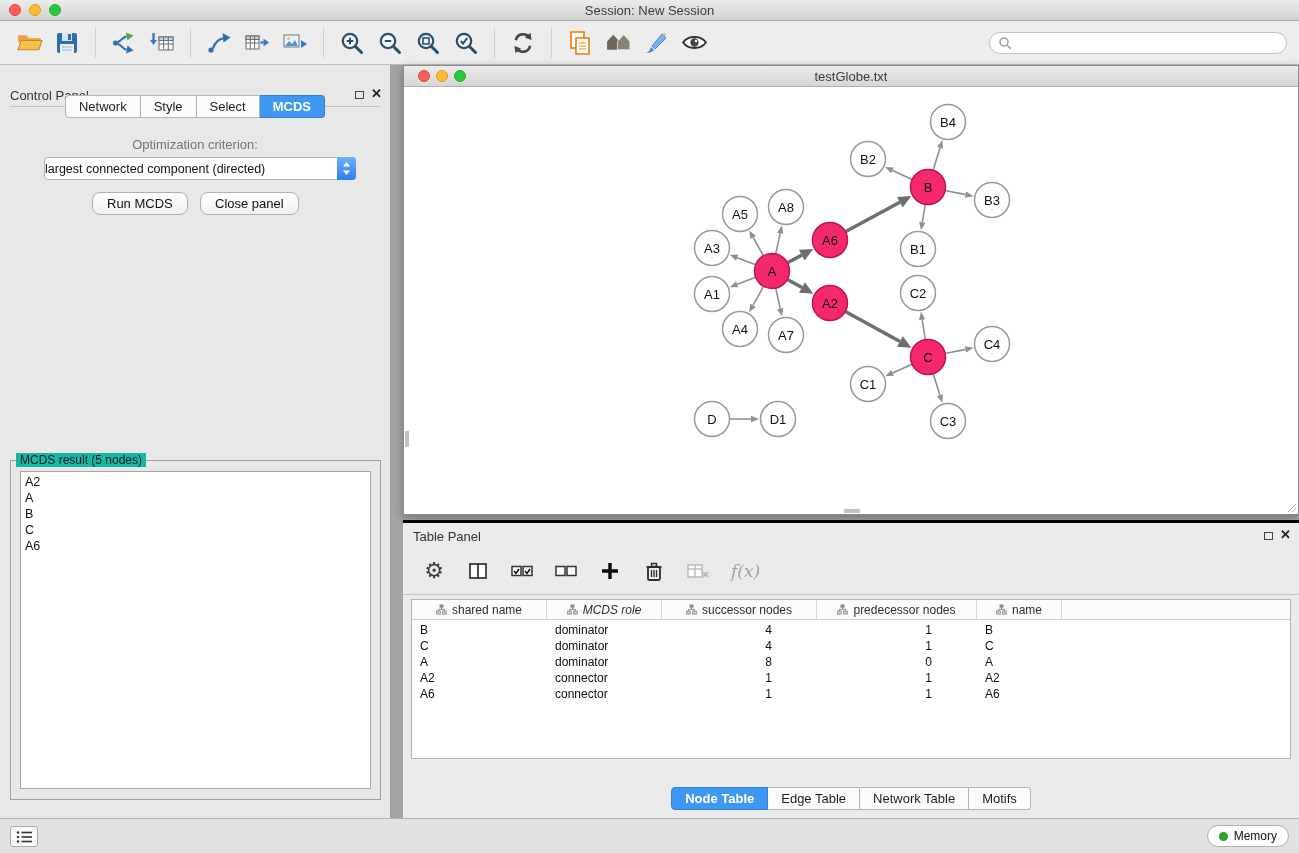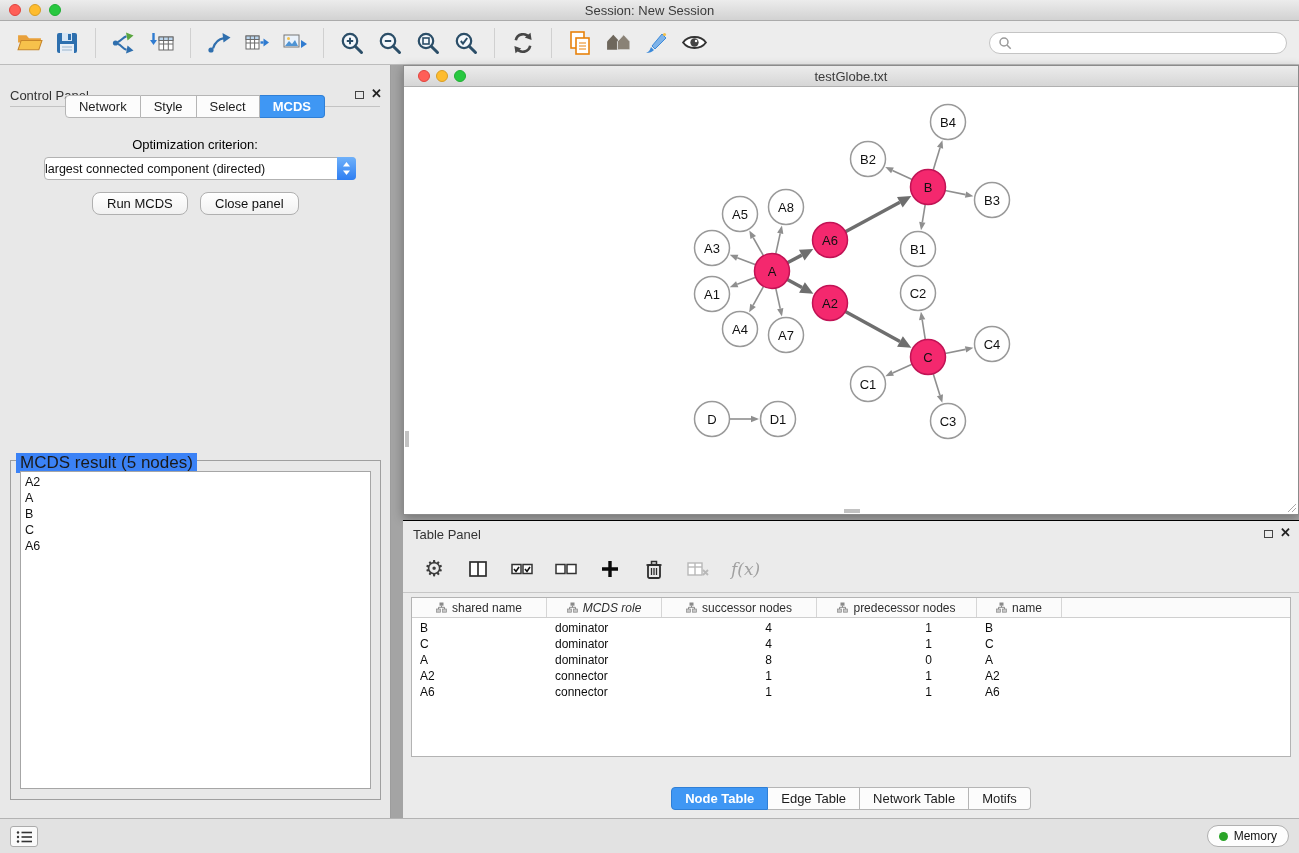--- a/index.html
+++ b/index.html
@@ -29,44 +29,44 @@
   .cp-title{position:absolute;left:10px;top:6px;font-size:13px;color:#333;}
   .float-btn{position:absolute;right:26px;top:9px;width:9px;height:8px;border:1.5px solid #444;display:inline-block;}
   .close-btn{position:absolute;right:8px;top:4px;font-size:13px;font-weight:bold;color:#222;cursor:default;}
   .cp-tabs-row{position:absolute;top:30px;left:0;right:0;height:22px;}
   .cp-tabs-row::before{content:"";position:absolute;left:10px;right:10px;top:11px;border-top:1px solid #c3c3c3;}
   .seg-group{position:relative;display:flex;justify-content:center;z-index:1;}
   .seg-tab{font-size:13px;padding:3px 13px;background:#fcfcfc;border:1px solid #b5b5b5;border-left:none;color:#1c1c1c;white-space:nowrap;}
   .seg-tab:first-child{border-left:1px solid #b5b5b5;border-radius:4px 0 0 4px;}
   .seg-tab:last-child{border-radius:0 4px 4px 0;}
   .seg-tab.active{background:var(--accent,#3f97f4);border-color:#2f7fd6;color:#fff;font-weight:bold;}
-  .opt-label{position:absolute;top:72px;left:0;right:0;text-align:center;font-size:13px;color:#000000;}
+  .opt-label{position:absolute;top:72px;left:0;right:0;text-align:center;font-size:13px;color:#737373;}
   .dropdown{position:absolute;left:44px;top:92px;width:312px;height:23px;background:#fff;border:1px solid #b2b2b2;border-radius:4px;display:flex;align-items:center;}
   .dropdown .val{flex:1;font-size:12.5px;color:#111;white-space:nowrap;overflow:hidden;}
   .dropdown .stepper{width:19px;height:23px;margin-right:-1px;background:linear-gradient(#6fb1fa,#2e7ef2);border-radius:0 4px 4px 0;display:flex;align-items:center;justify-content:center;}
   .mac-btn{position:absolute;top:127px;height:23px;background:linear-gradient(#ffffff,#f1f1f1);border:1px solid #b0b0b0;border-radius:8px;font-size:13px;color:#111;padding:0 14px;font-family:"Liberation Sans",sans-serif;}
   #run-btn{left:92px;}
   #closepanel-btn{left:200px;}
   .result-fieldset{position:absolute;left:10px;width:371px;top:395px;height:340px;border:1px solid #9f9f9f;}
-  .legend{position:absolute;top:-8px;left:5px;background:#3b82f6;padding:0 4px;font-size:17px;color:#1a1a1a;}
+  .legend{position:absolute;top:-8px;left:5px;background:#14b8a6;padding:0 4px;font-size:12px;color:#1a1a1a;}
   .mcds-list{position:absolute;left:9px;right:9px;top:10px;bottom:10px;background:#fff;border:1px solid #a6a6a6;font-size:12.5px;padding:2px 4px;overflow:auto;}
   .list-item{height:16px;line-height:16px;color:#111;}
 
   
   .netwin{position:absolute;left:403px;top:65px;width:896px;height:450px;background:#fff;border:1px solid #8b8b8b;box-shadow:0 3px 10px rgba(0,0,0,0.3);}
   .netwin .wtitle{height:21px;background:linear-gradient(#ececec,#d6d6d6);border-bottom:1px solid #b0b0b0;position:relative;display:flex;align-items:center;justify-content:center;}
   .netwin .lights{position:absolute;left:14px;top:4px;display:flex;gap:6px;}
   .net-canvas-wrap{position:absolute;top:21px;left:0;right:0;bottom:0;background:#fff;overflow:hidden;}
   svg text{font-family:"Liberation Sans",sans-serif;}
   .nub-v{position:absolute;left:1px;top:344px;width:4px;height:16px;background:#c2c2c2;}
   .nub-h{position:absolute;left:440px;bottom:1px;width:16px;height:4px;background:#c2c2c2;}
   .grip{position:absolute;right:1px;bottom:1px;}
 
   
-  .table-panel{position:absolute;left:403px;top:520px;width:896px;height:298px;background:#ebebeb;border-top:1px solid #000000;}
+  .table-panel{position:absolute;left:403px;top:520px;width:896px;height:298px;background:#ebebeb;border-top:3px solid #000000;}
   .tp-head{position:absolute;top:0;left:0;right:0;height:24px;}
   .tp-toolbar{position:absolute;top:24px;left:0;right:0;height:48px;border-bottom:1px solid #c6c6c6;display:flex;align-items:center;padding-left:16px;gap:14px;}
   .tpbtn{border:none;background:transparent;width:30px;height:30px;display:flex;align-items:center;justify-content:center;cursor:default;}
   .gear{font-size:22px;color:#3c3c3c;line-height:1;}
   .fx{font-family:"DejaVu Serif",serif;font-style:italic;font-size:17px;color:#a0a0a0;padding-left:4px;}
   .tbl{position:absolute;left:8px;right:8px;top:76px;height:160px;background:#fff;border:1px solid #b3b3b3;overflow:hidden;}
   .tbl-header{display:flex;height:20px;border-bottom:1px solid #cfcfcf;background:#fbfbfb;}
   .th{display:flex;align-items:center;justify-content:center;gap:5px;font-size:12px;color:#2e2e2e;border-right:1px solid #d6d6d6;background:#fbfbfb;flex:0 0 auto;}
   .th.filler{flex:1;border-right:none;}
   .tree-ic{display:flex;align-items:center;}

